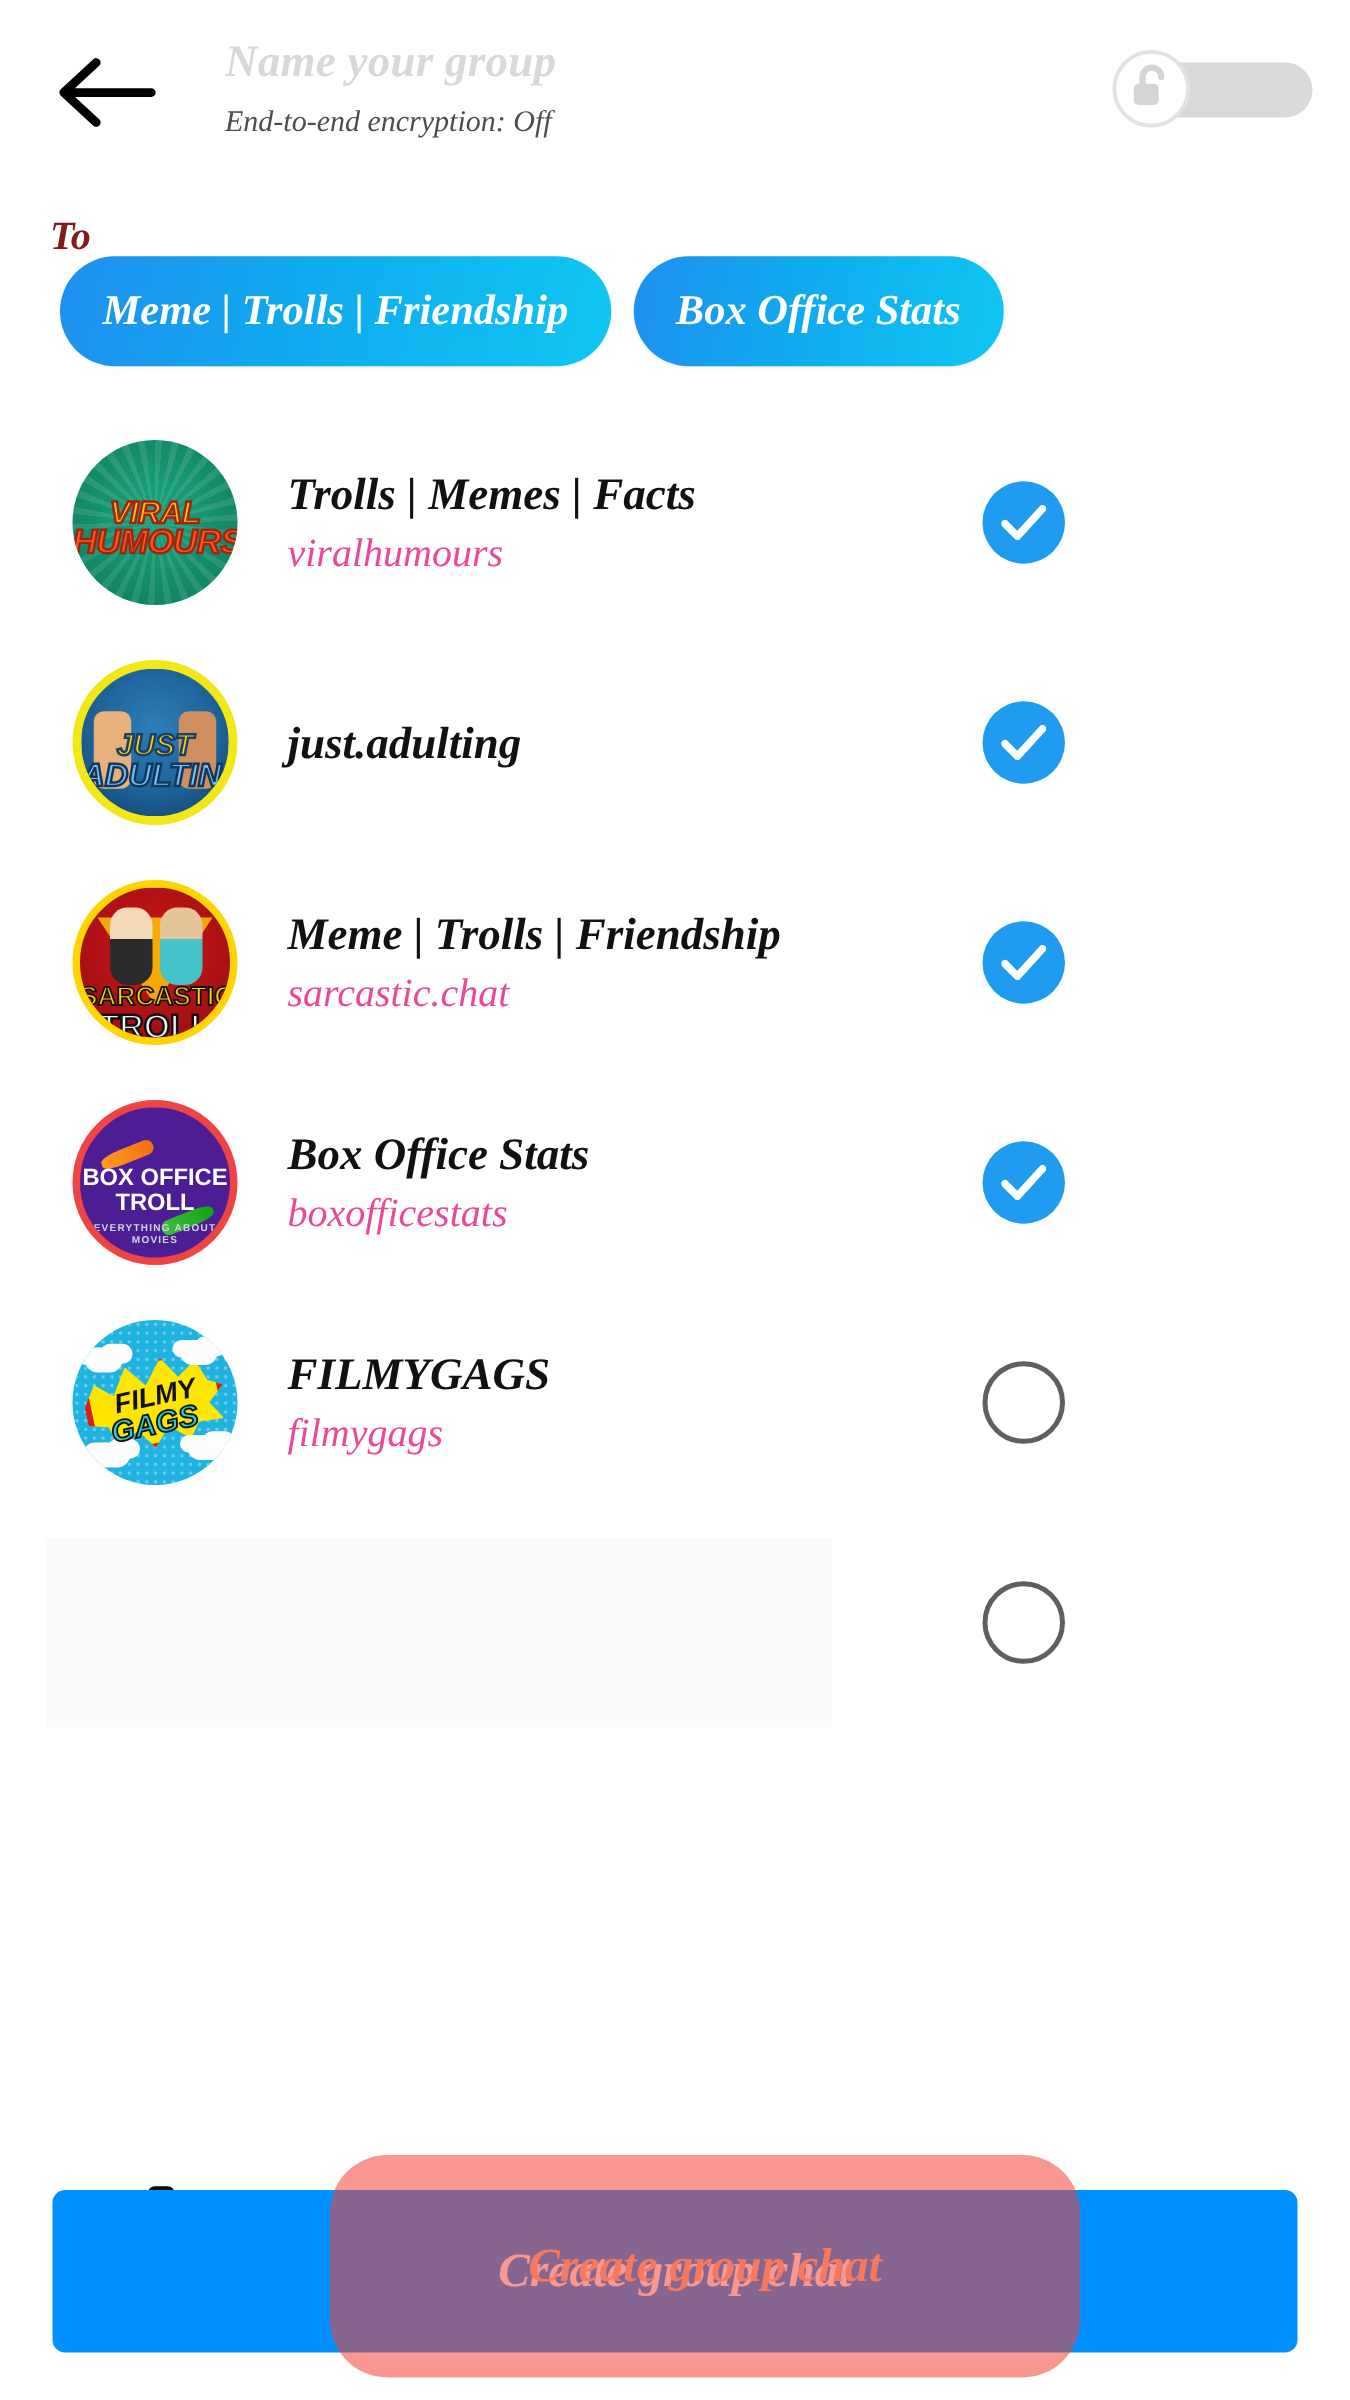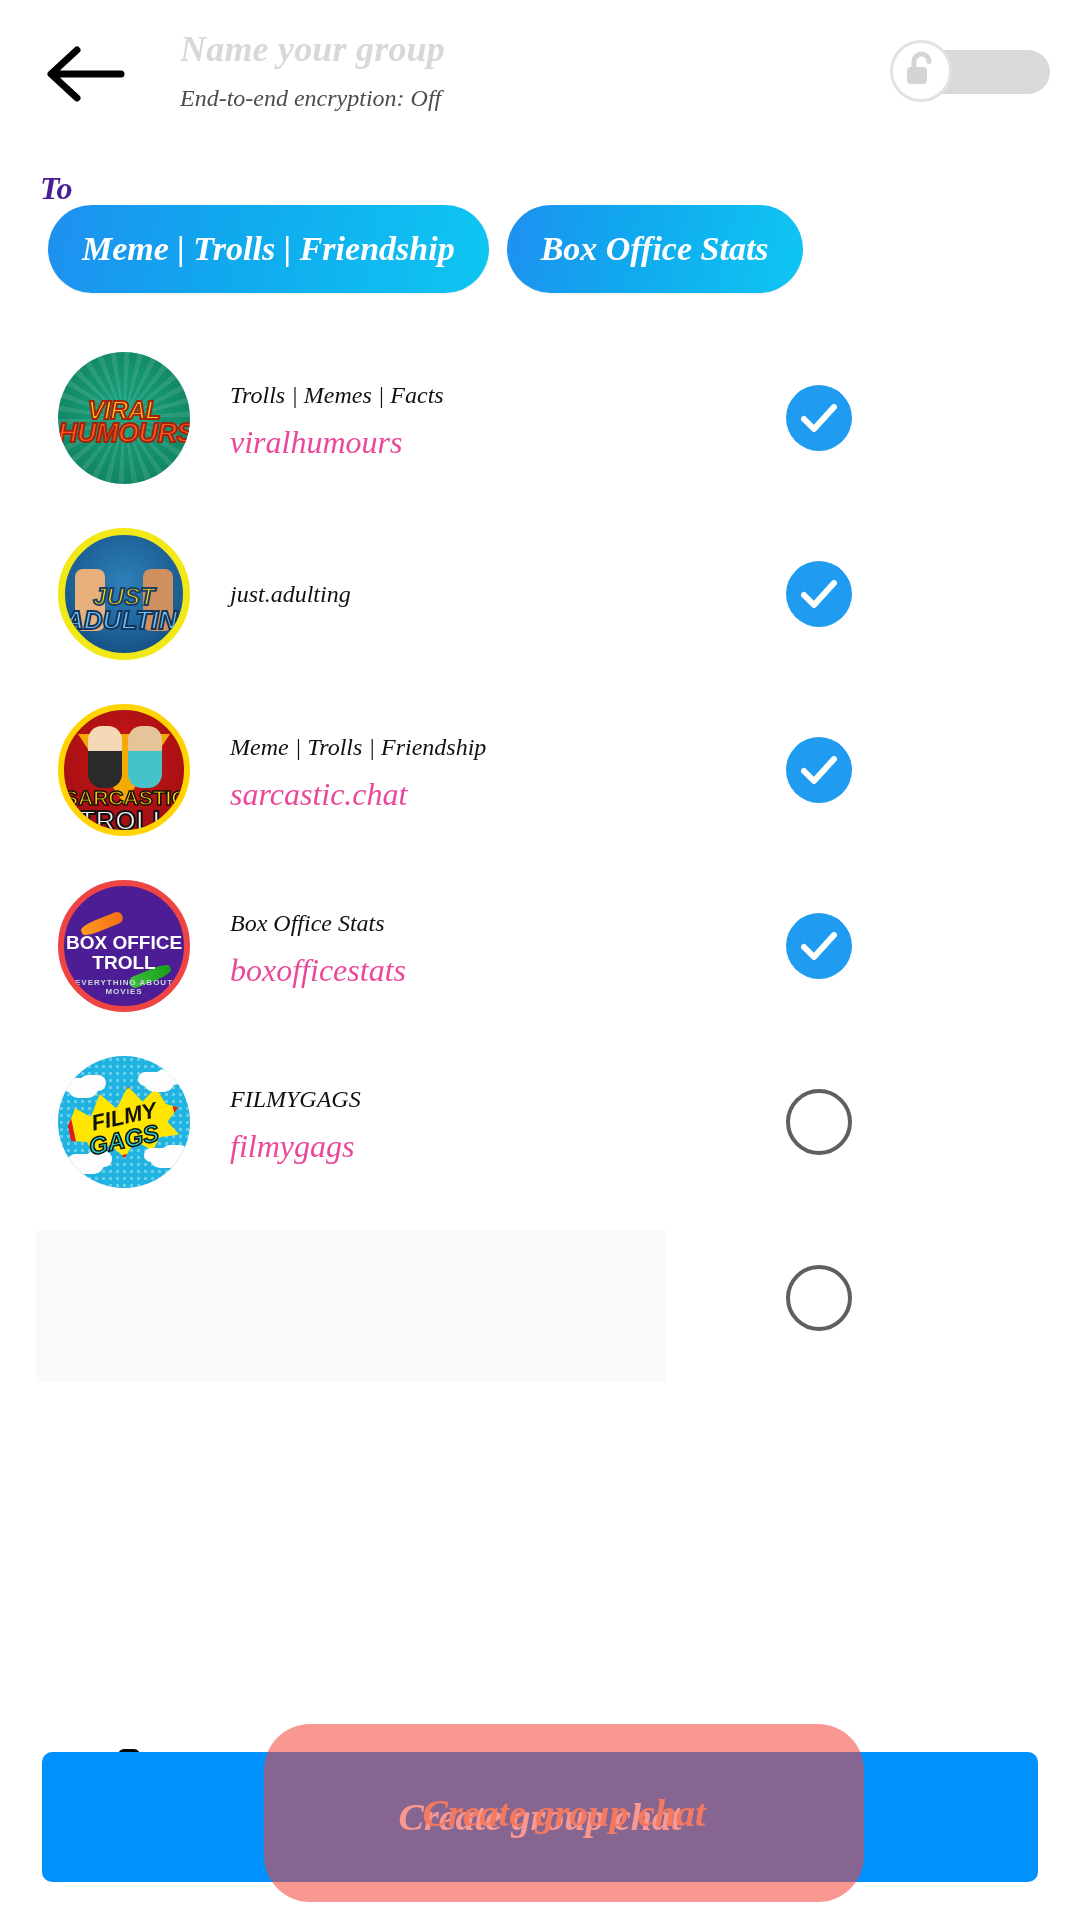--- a/index.html
+++ b/index.html
@@ -109,21 +109,21 @@
 
   
   .to-label {
     position: absolute;
     left: 40px;
     top: 170px;
     font-family: "Liberation Serif", "DejaVu Serif", serif;
     font-style: italic;
     font-weight: 700;
     font-size: 32px;
-    color: #4c1d95;
+    color: #7f1d1d;
   }
 
   
   .chips {
     position: absolute;
     left: 48px;
     top: 205px;
     width: 1010px;
     display: flex;
     align-items: center;
@@ -171,22 +171,22 @@
     overflow: hidden;
   }
   .row-text {
     flex: 1 1 auto;
     margin-left: 40px;
     min-width: 0;
   }
   .row-title {
     font-family: "Liberation Serif", "DejaVu Serif", serif;
     font-style: italic;
-    font-weight: 400;
-    font-size: 24px;
+    font-weight: 700;
+    font-size: 36px;
     line-height: 44px;
     color: #111111;
     white-space: nowrap;
   }
   .row-sub {
     font-family: "Liberation Serif", "DejaVu Serif", serif;
     font-style: italic;
     font-size: 32px;
     line-height: 42px;
     color: #ec4899;

